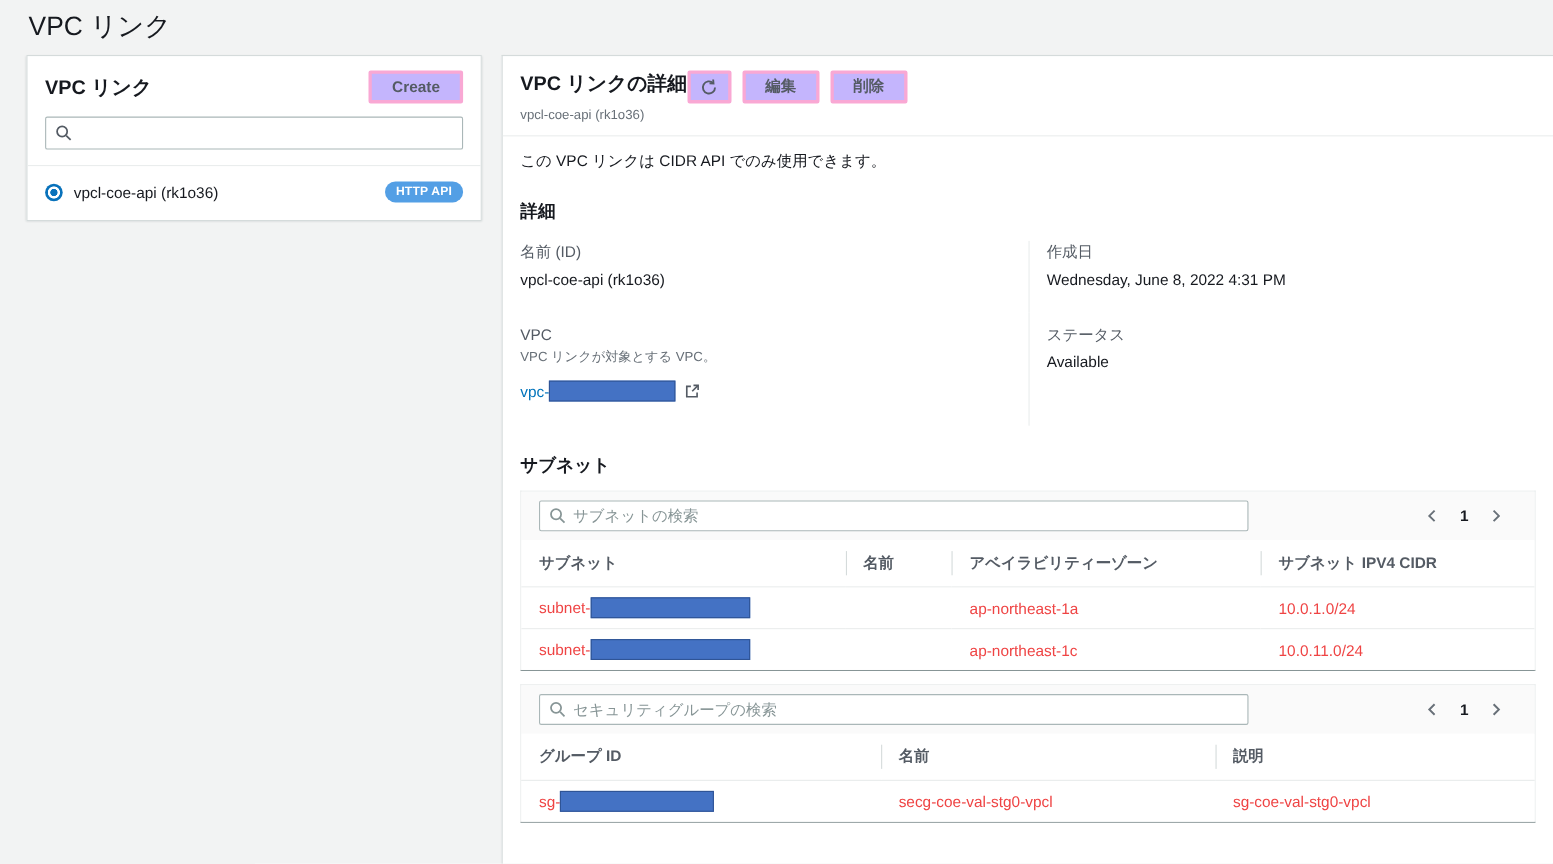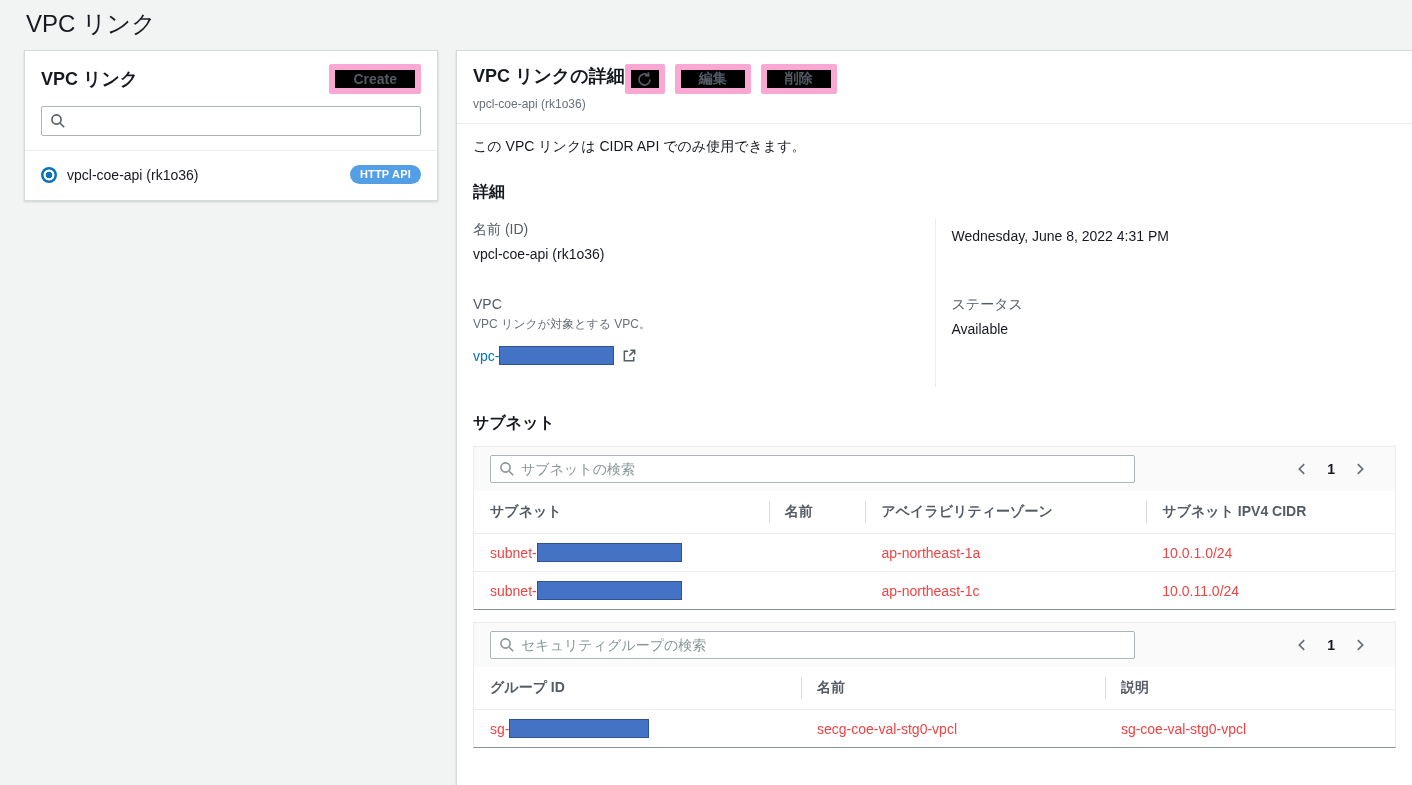--- a/index.html
+++ b/index.html
@@ -9,21 +9,21 @@
   .page-title { font-size:24px; font-weight:400; color:#16191f; padding:8px 0 10px 26px; }
 
   .layout { display:flex; align-items:flex-start; padding-left:24px; }
 
   
   .card { background:#fff; border:1px solid #d5dbdb; box-shadow:0 1px 2px rgba(0,28,36,.15); }
   .left-card { width:414px; flex:0 0 auto; }
   .left-card-header { display:flex; align-items:center; justify-content:space-between; padding:13px 16px 10px; }
   .left-card-title { font-size:18px; font-weight:700; }
   .btn { display:inline-flex; align-items:center; justify-content:center; height:30px;
-    padding:0 18px; background:#000000; border:6px solid #f9a8d4; border-radius:2px;
+    padding:0 18px; background:#c4b5fd; border:3px solid #f9a8d4; border-radius:2px;
     font-size:14px; font-weight:700; color:#545b64; cursor:pointer; white-space:nowrap; }
   .search-wrap { padding:2px 16px 14px; }
   .search-box { position:relative; }
   .search-box input { width:100%; height:30px; border:1px solid #aab7b8; border-radius:2px;
     padding:0 8px 0 30px; font-size:14px; color:#16191f; background:#fff; outline:none;
     font-family:"Liberation Sans", sans-serif; }
   .search-box input::placeholder { color:#879596; }
   .search-icon { position:absolute; left:9px; top:7px; width:16px; height:16px; }
   .divider-h { border-top:1px solid #eaeded; }
   .vpc-item { display:flex; align-items:center; padding:14px 16px 16px; }
@@ -139,20 +139,21 @@
       <div class="notice">この VPC リンクは CIDR API でのみ使用できます。</div>
 
       <div class="section-heading">詳細</div>
 
       <div class="detail-grid">
         <div class="detail-cell">
           <div class="field-label">名前 (ID)</div>
           <div class="field-value">vpcl-coe-api (rk1o36)</div>
         </div>
         <div class="detail-cell right">
+          <div class="field-label">作成日</div>
           <div class="field-value">Wednesday, June 8, 2022 4:31 PM</div>
         </div>
 
         <div class="detail-cell" style="padding-top:12px;">
           <div class="field-label">VPC</div>
           <div class="field-desc">VPC リンクが対象とする VPC。</div>
           <div class="vpc-value-row">
             <span class="link-text">vpc-</span>
               <span class="redacted redact-vpc"></span>
             <svg class="ext-icon" width="15" height="15" viewBox="0 0 16 16">

